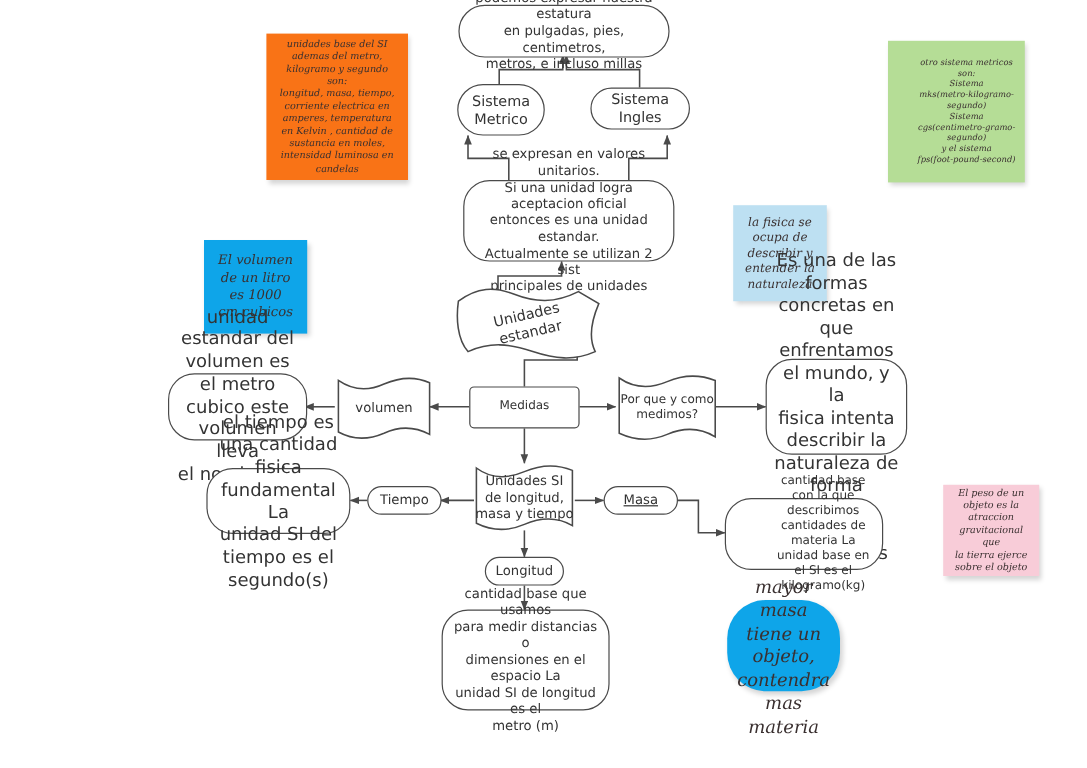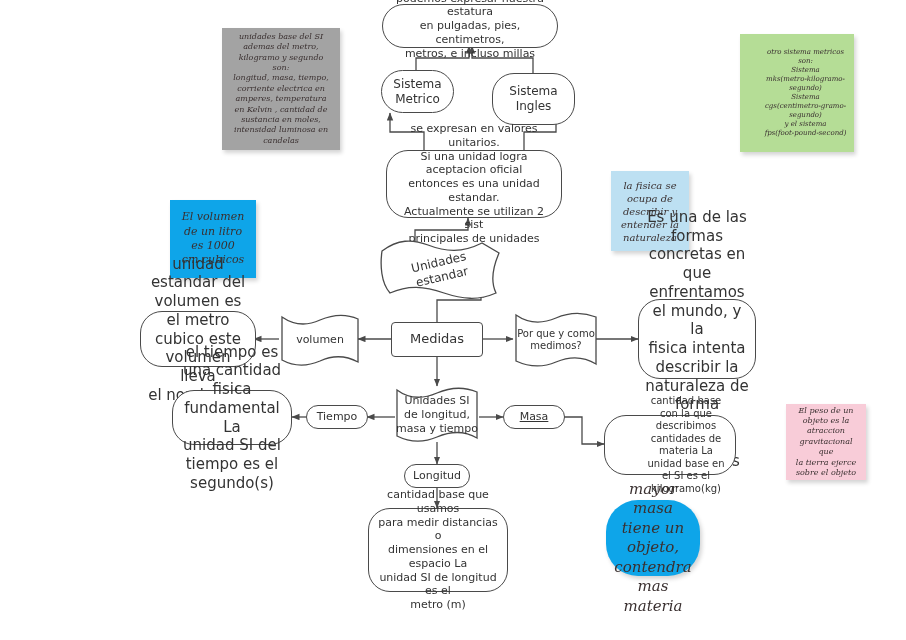--- a/index.html
+++ b/index.html
@@ -61,21 +61,21 @@
     z-index:2;
   }
   .note.hand{font-family:"DejaVu Serif", serif;font-style:italic;}
 
   .fs-11{font-size:11px;}
   .fs-10{font-size:10px;}
   .fs-9{font-size:15px;}
   .fs-8{font-size:8px;}
   .fs-7{font-size:7px;padding-left:24px;}
   .fs-12{font-size:12px;}
-  .fs-13{font-size:13px;}
+  .fs-13{font-size:10px;}
 </style>
 </head>
 <body>
 
 <div id="canvas">
 
   <svg class="wires" viewBox="0 0 906 640">
     <defs>
       <marker id="arrow" markerWidth="9" markerHeight="9" refX="7.5" refY="3.2" orient="auto" markerUnits="userSpaceOnUse">
         <path d="M0,0 L8,3.2 L0,6.4 z" fill="#4a4a4a"></path>
@@ -112,21 +112,21 @@
       <path d="M479,417 L503,417" marker-end="url(#arrow)"></path>
 
       <path d="M564,417 L582,417 L582,444 L604,444" marker-end="url(#arrow)"></path>
 
       <path d="M437,442 L437,464" marker-end="url(#arrow)"></path>
 
       <path d="M437,488 L437,508" marker-end="url(#arrow)"></path>
     </g>
   </svg>
 
-  <div class="note hand fs-8" style="left:222px;top:28px;width:118px;height:122px;background:#a3a3a3;">unidades base del SI
+  <div class="note hand fs-8" style="left:222px;top:28px;width:118px;height:122px;background:#f97316;">unidades base del SI
 ademas del metro,
 kilogramo y segundo son:
 longitud, masa, tiempo,
 corriente electrica en
 amperes, temperatura
 en Kelvin , cantidad de
 sustancia en moles,
 intensidad luminosa en
 candelas</div>
 
@@ -166,21 +166,21 @@
     <span class="txt">podemos expresar nuestra estatura
 en pulgadas, pies, centimetros,
 metros, e incluso millas</span>
   </div>
 
   <div class="node rounded fs-12" style="left:381px;top:70px;width:73px;height:43px;">
     <span class="txt">Sistema
 Metrico</span>
   </div>
 
-  <div class="node rounded fs-12" style="left:492px;top:73px;width:83px;height:52px;">
+  <div class="node rounded fs-12" style="left:492px;top:73px;width:83px;height:35px;">
     <span class="txt">Sistema Ingles</span>
   </div>
 
   <div class="node rounded fs-11" style="left:386px;top:150px;width:176px;height:68px;">
     <span class="txt">se expresan en valores unitarios.
 Si una unidad logra aceptacion oficial
 entonces es una unidad estandar.
 Actualmente se utilizan 2 sist
 principales de unidades</span>
   </div>

